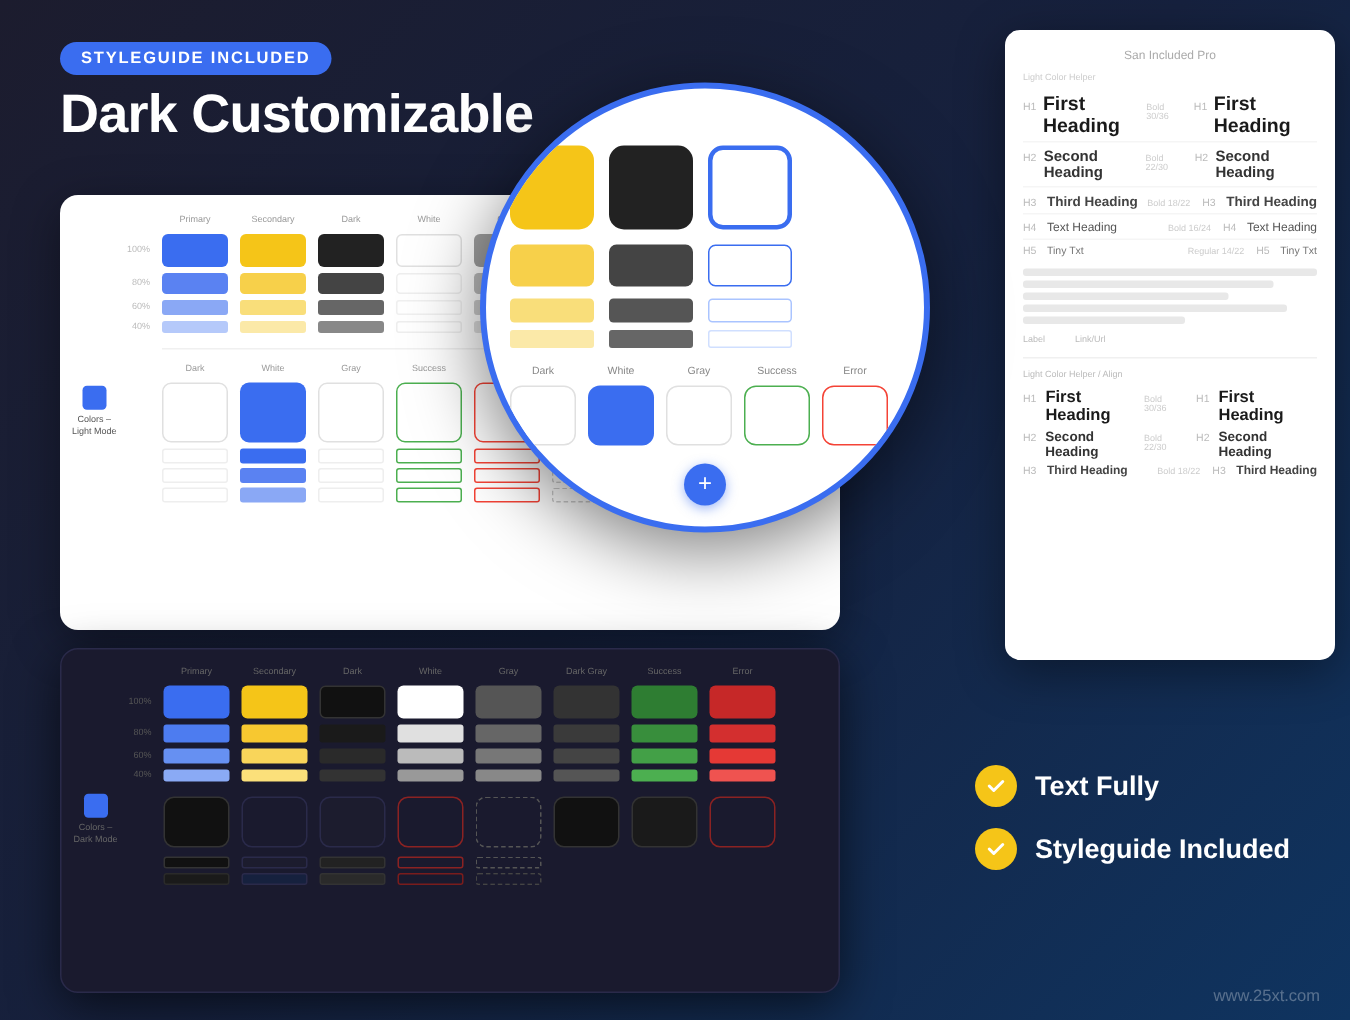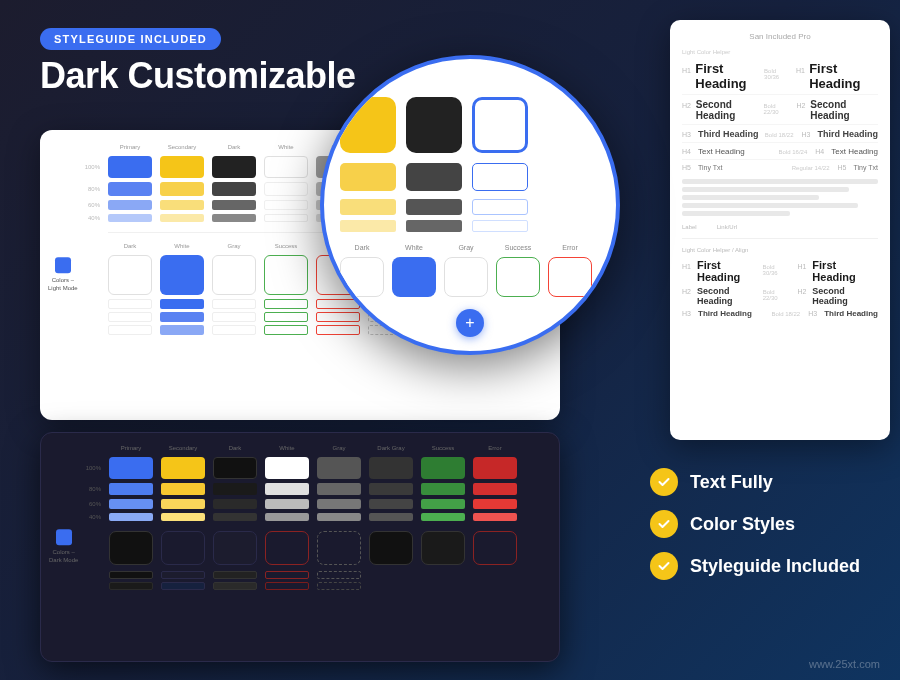--- a/index.html
+++ b/index.html
@@ -523,25 +523,17 @@
       </svg>
     </div>
     <span class="feature-text">Text Fully</span>
   </div>
   <div class="feature-item">
     <div class="feature-icon">
       <svg width="14" height="14" viewBox="0 0 14 14" fill="none">
         <path d="M2.5 7L5.5 10L11.5 4" stroke="#fff" stroke-width="2" stroke-linecap="round" stroke-linejoin="round"></path>
       </svg>
     </div>
-    <span class="feature-text">Color Styles</span>
-  </div>
-  <div class="feature-item">
-    <div class="feature-icon">
-      <svg width="14" height="14" viewBox="0 0 14 14" fill="none">
-        <path d="M2.5 7L5.5 10L11.5 4" stroke="#fff" stroke-width="2" stroke-linecap="round" stroke-linejoin="round"></path>
-      </svg>
-    </div>
     <span class="feature-text">Styleguide Included</span>
   </div>
 </div>
 
 <div class="watermark">www.25xt.com</div>
 
 </body></html>

